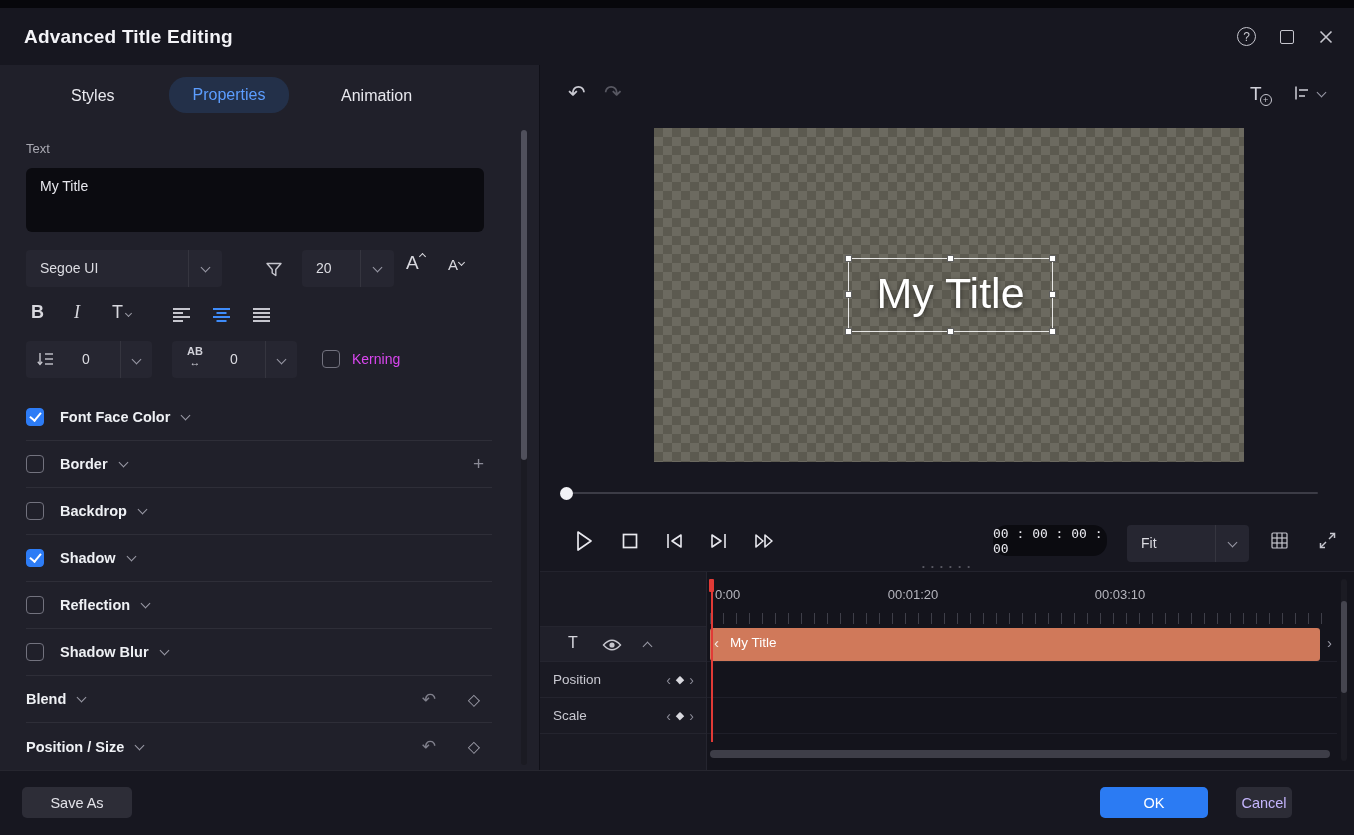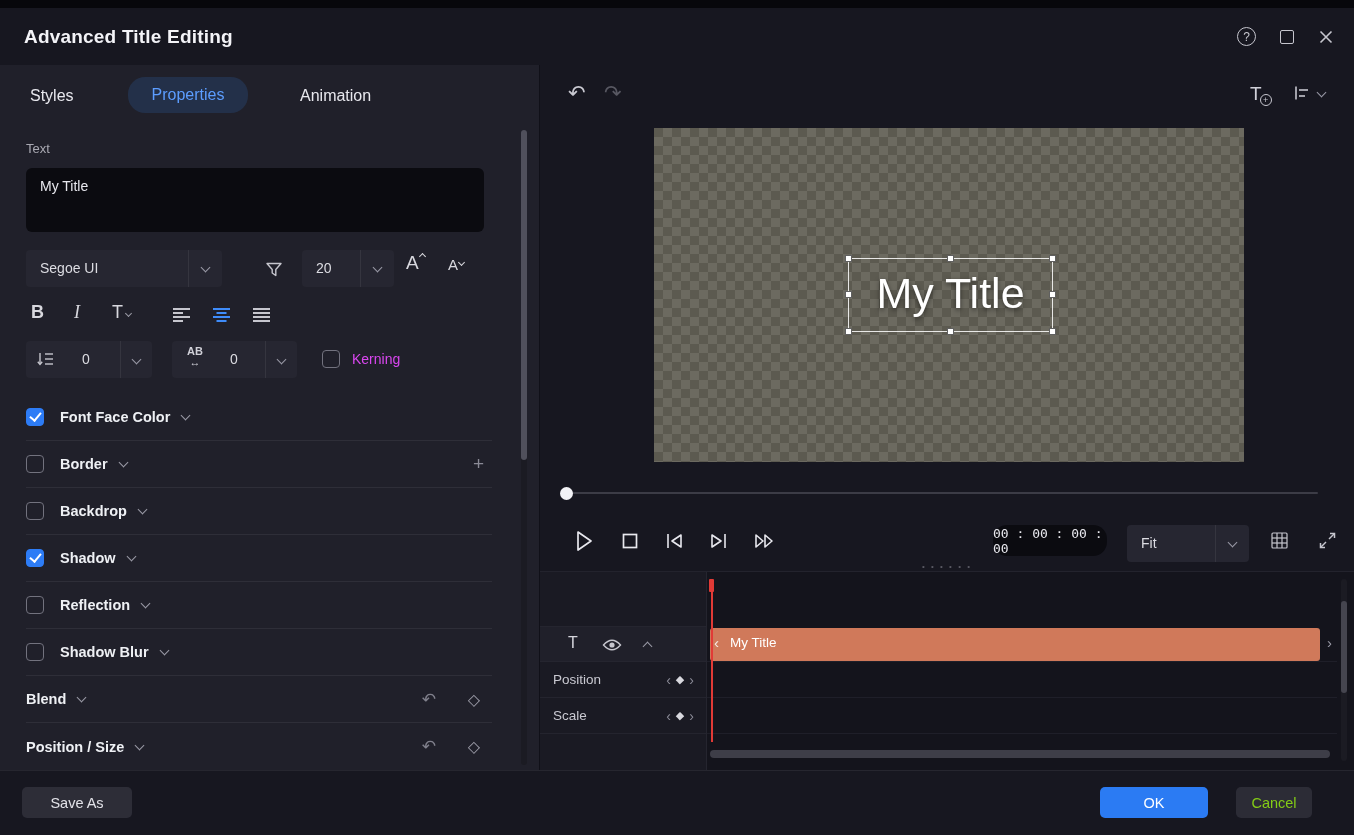--- a/index.html
+++ b/index.html
@@ -16,21 +16,21 @@
   .win-icons { margin-left:auto; margin-right:20px; display:flex; align-items:center; gap:24px; }
   .help-ic { width:19px; height:19px; border:1.5px solid #c6c6ce; border-radius:50%; display:flex; align-items:center; justify-content:center; font-size:12px; color:#c6c6ce; }
   .max-ic { width:14px; height:14px; border:1.5px solid #c6c6ce; border-radius:2px; }
   .icon-btn { display:flex; align-items:center; justify-content:center; cursor:pointer; }
 
   
   .cv { display:inline-block; width:7px; height:7px; border-right:1.6px solid #9a9aa6; border-bottom:1.6px solid #9a9aa6; transform:rotate(45deg); }
   .cv.up { transform:rotate(-135deg); }
 
   
-  .left-panel { position:absolute; left:0; top:65px; width:540px; height:705px; background:#20202a; border-right:1px solid #101018; }
+  .left-panel { position:absolute; left:0; top:65px; width:540px; height:705px; background:#20202a; border-right:1px solid #101018;padding-left:41px; }
   .tabs { position:relative; height:60px; }
   .tab { position:absolute; top:14px; height:34px; line-height:34px; font-size:16px; color:#e8e8ee; cursor:pointer; }
   .tab.styles { left:30px; }
   .tab.properties { left:128px; width:120px; text-align:center; background:#233049; color:#5c9dff; border-radius:17px; top:12px; height:36px; line-height:36px; }
   .tab.animation { left:300px; }
 
   .lp-body { position:absolute; left:0; top:60px; width:522px; height:645px; padding-left:26px; }
   .text-label { margin-top:16px; font-size:13px; color:#a9a9b2; height:17px; }
   .text-input { display:block; margin-top:10px; width:458px; height:64px; background:#0b0b10; border:none; border-radius:6px; resize:none; color:#e8e8ee; font-size:14px; padding:10px 14px; font-family:"Liberation Sans","DejaVu Sans",sans-serif; outline:none; }
 
@@ -156,21 +156,21 @@
   .h-scroll { position:absolute; left:3px; top:178px; width:620px; height:8px; }
   .h-scroll .thumb { width:100%; height:8px; background:#3e3e48; border-radius:4px; }
   .v-scroll { position:absolute; right:7px; top:7px; width:6px; height:182px; background:#1b1b23; border-radius:3px; }
   .v-scroll .thumb { position:absolute; left:0; top:22px; width:6px; height:92px; background:#45454f; border-radius:3px; }
 
   
   .bottom-bar { position:absolute; left:0; top:770px; width:100%; height:65px; background:#171720; border-top:1px solid #26262f; }
   .btn { position:absolute; top:16px; height:31px; border-radius:5px; font-size:14.5px; display:flex; align-items:center; justify-content:center; cursor:pointer; }
   .btn.save-as { left:22px; width:110px; background:#2d2d37; color:#e2e2e8; }
   .btn.ok { left:1100px; width:108px; background:#2b7bf3; color:#ffffff; }
-  .btn.cancel { left:1236px; width:76px; background:#2c2c36; color:#84cc16; }
+  .btn.cancel { left:1236px; width:56px; background:#2c2c36; color:#c4b5fd; }
 
   svg { display:block; }
 </style>
 </head>
 <body>
 
 <div class="app">
   <div class="top-strip"></div>
 
   <div class="titlebar">
@@ -461,20 +461,26 @@
           <span class="prop-label">Scale</span>
           <span class="kf-ctrl">
             <span class="arr">‹</span>
             <span class="dia">◆</span>
             <span class="arr">›</span>
           </span>
         </div>
       </div>
 
       <div class="tl-main">
+        <div class="ruler">
+          <span class="rlabel rl0">0:00</span>
+          <span class="rlabel rl1">00:01:20</span>
+          <span class="rlabel rl2">00:03:10</span>
+          <div class="ticks"></div>
+        </div>
         <div class="grid-row gr1"></div>
         <div class="grid-row gr2"></div>
         <div class="grid-row gr3"></div>
 
         <div class="clip">
           <span class="trim-l">‹</span>
           <span class="clip-label">My Title</span>
           <span class="trim-r">›</span>
         </div>
 

